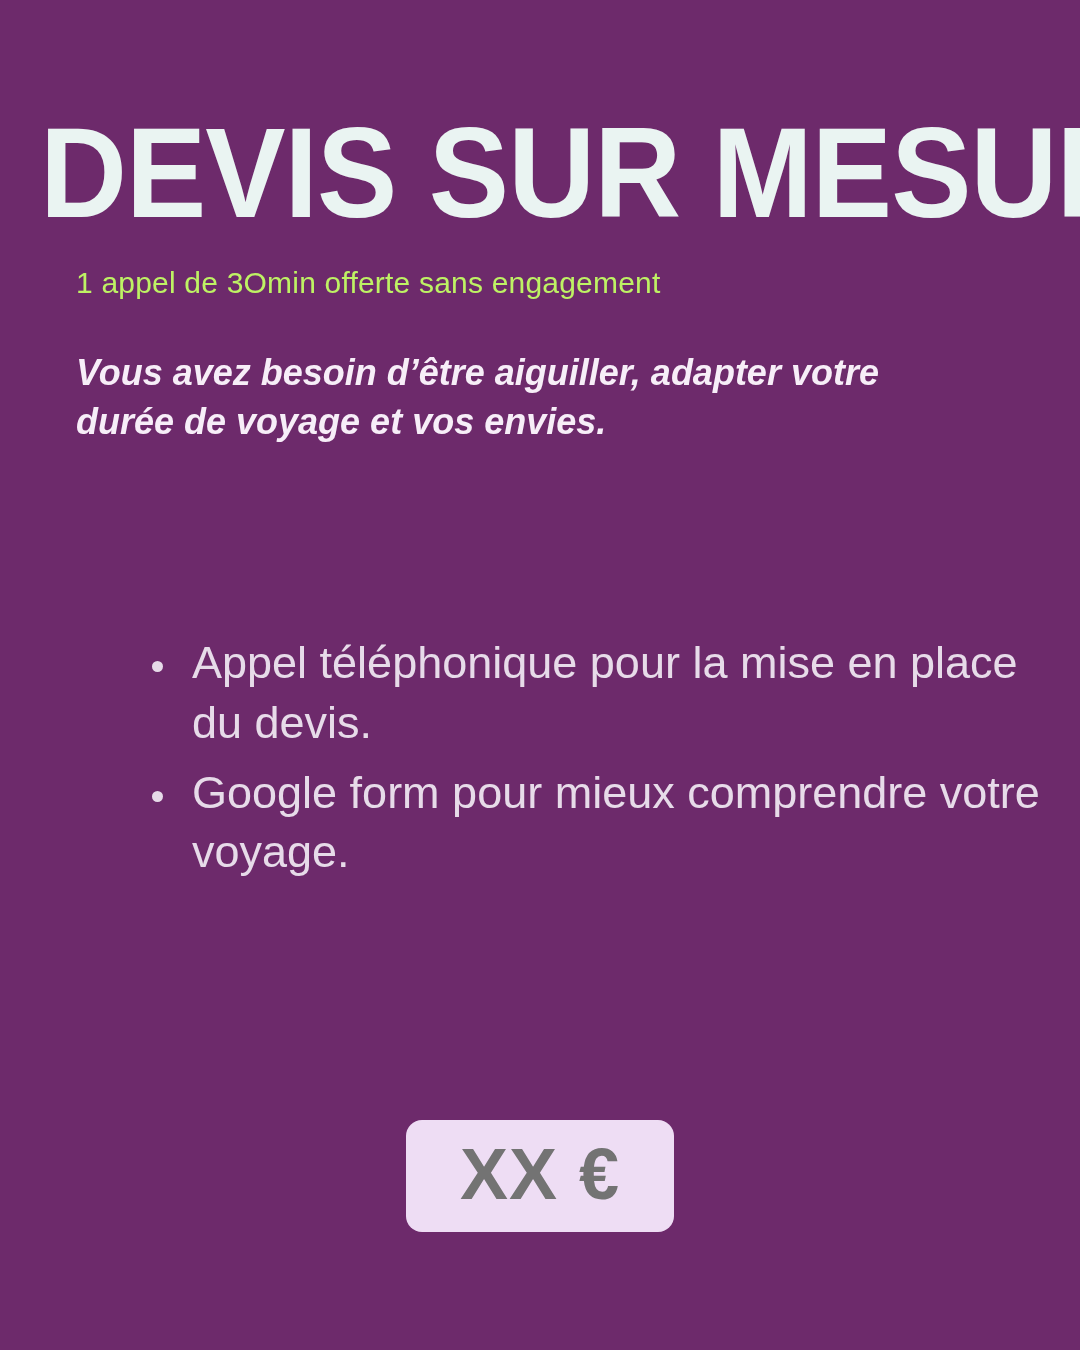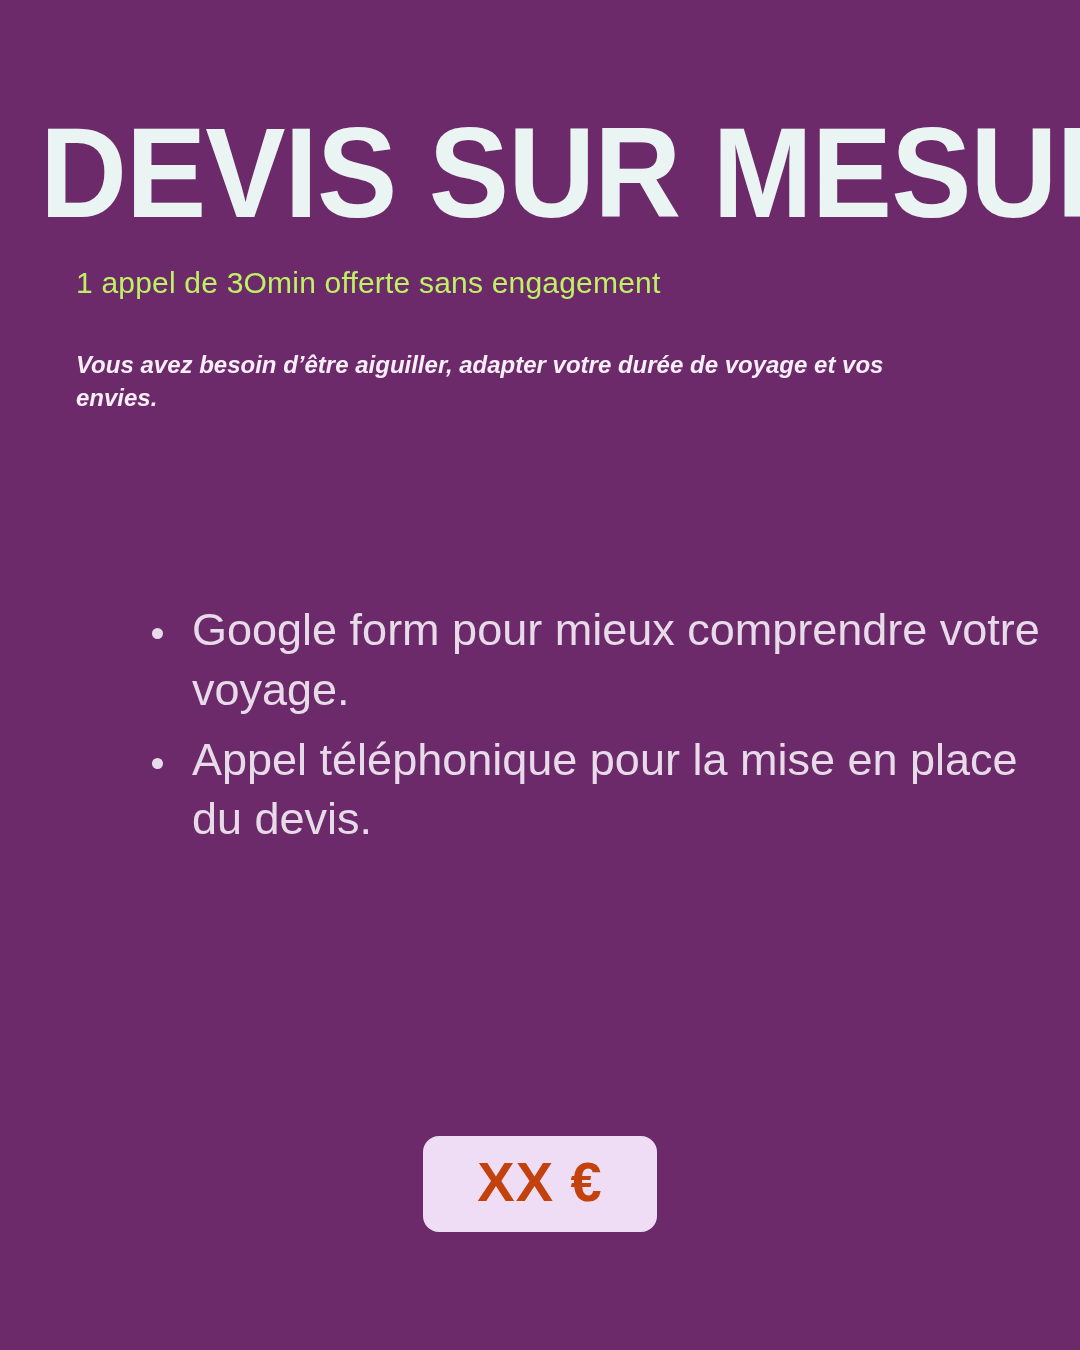--- a/index.html
+++ b/index.html
@@ -38,21 +38,21 @@
   }
   .subtitle {
     margin: 32px 0 0 36px;
     font-size: 30px;
     font-weight: 400;
     color: #bef264;
     letter-spacing: 0.2px;
   }
   .intro {
     margin: 48px 36px 0 36px;
-    font-size: 24px;
+    font-size: 36px;
     font-weight: 700;
     font-style: italic;
     color: #f7eef8;
     line-height: 1.38;
     max-width: 880px;
   }
   .bullets {
     margin: 186px 0 0 0;
     padding: 0 0 0 112px;
     list-style: none;
@@ -80,43 +80,43 @@
   .spacer {
     flex: 1 1 auto;
   }
   .price-wrap {
     display: flex;
     justify-content: center;
     margin-bottom: 118px;
   }
   .price-badge {
     background: #eeddf4;
-    color: #c2410c;
-    font-size: 56px;
+    color: #737373;
+    font-size: 72px;
     font-weight: 700;
     letter-spacing: 1px;
     border-radius: 16px;
     padding: 18px 54px 22px 54px;
     line-height: 1;
   }
 </style>
 </head>
 <body>
 
 <div class="poster">
 
   <h1 class="title">DEVIS SUR MESURE</h1>
 
   <p class="subtitle">1 appel de 3Omin offerte sans engagement</p>
 
   <p class="intro">Vous avez besoin d’être aiguiller, adapter votre durée de voyage et vos envies.</p>
 
   <ul class="bullets">
+    <li>Appel téléphonique pour la mise en place du devis.</li>
     <li>Google form pour mieux comprendre votre voyage.</li>
-    <li>Appel téléphonique pour la mise en place du devis.</li>
   </ul>
 
   <div class="spacer"></div>
 
   <div class="price-wrap">
     <div class="price-badge">XX €</div>
   </div>
 
 </div>
 

